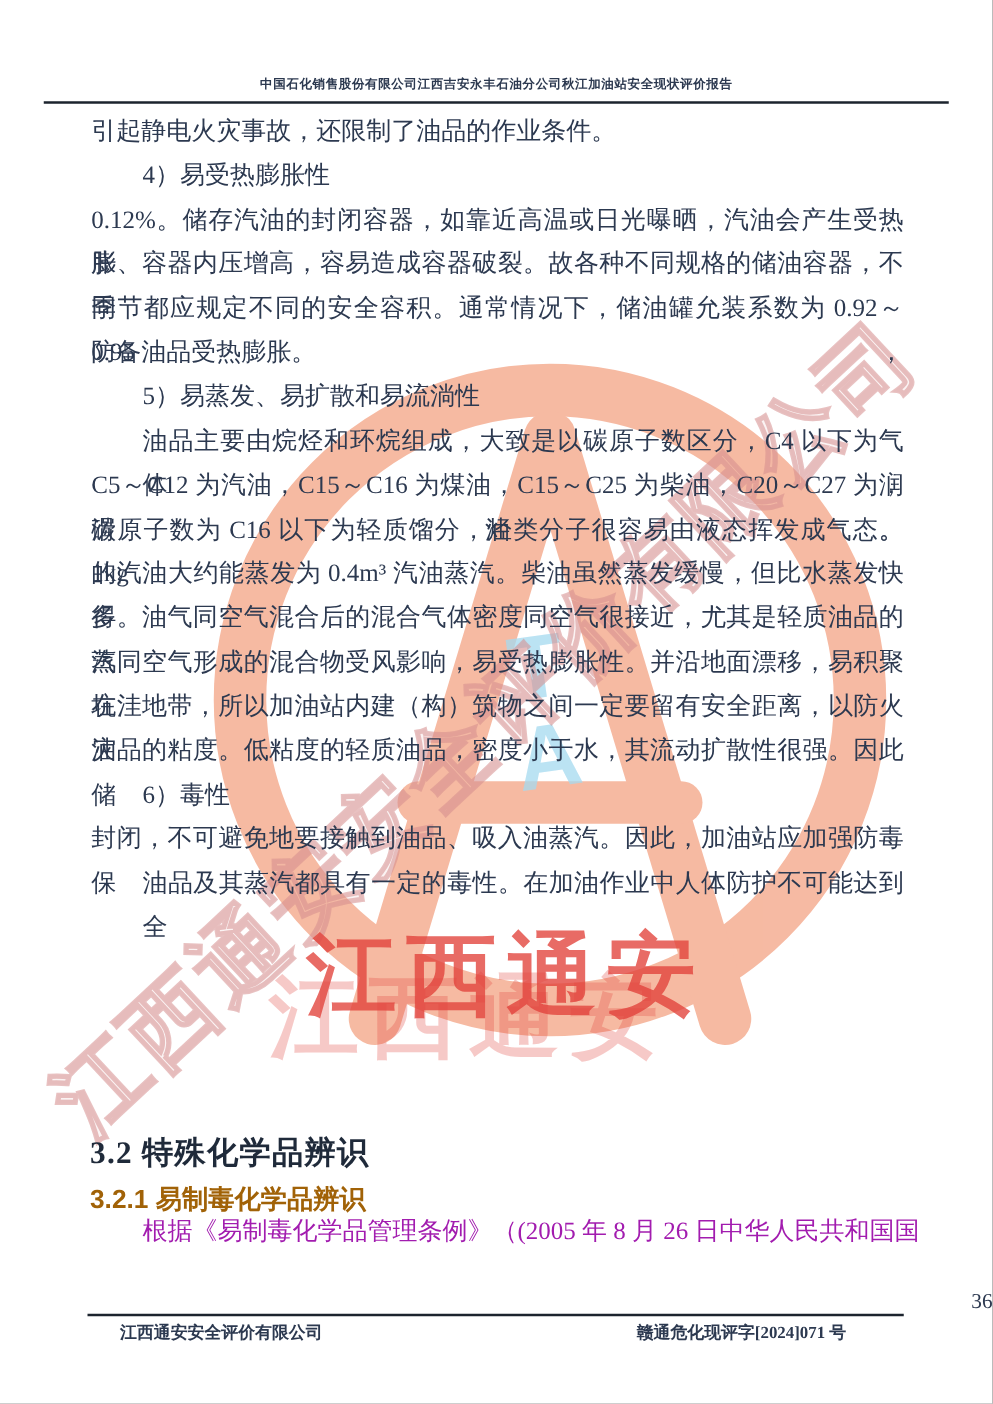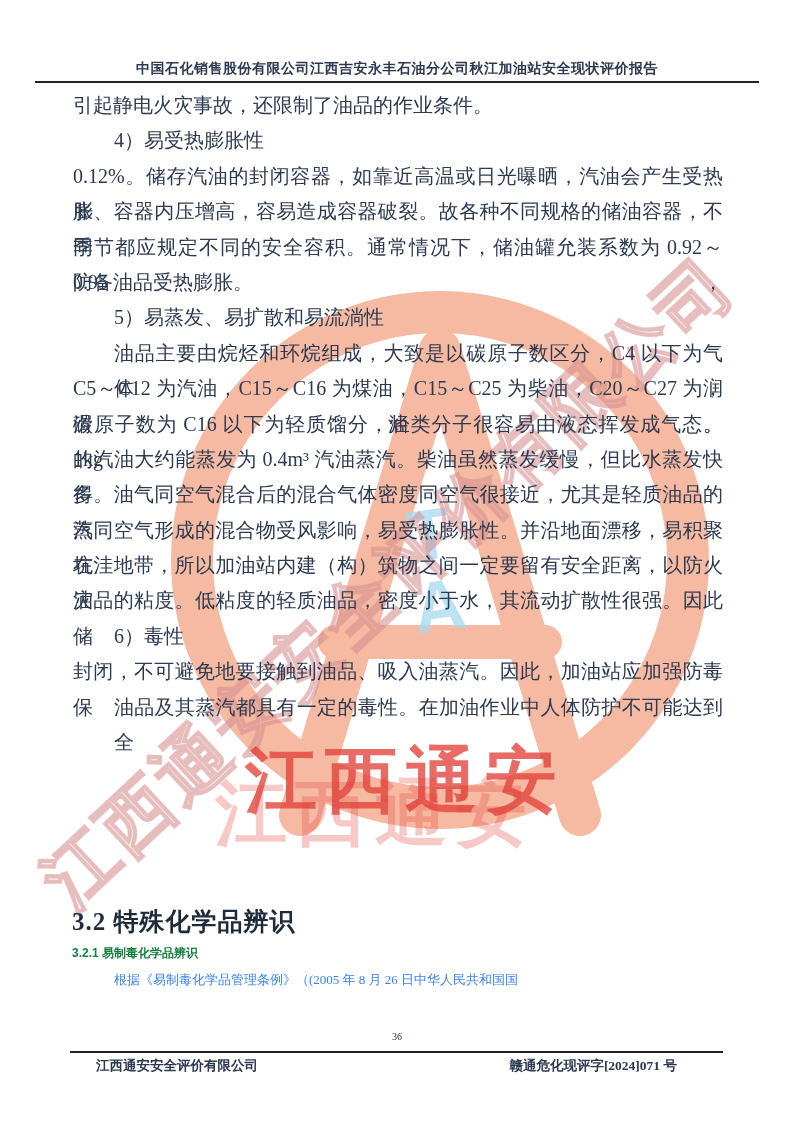--- a/index.html
+++ b/index.html
@@ -35,39 +35,39 @@
   .wm-stamp{
     position:absolute;
     font-family:"Liberation Sans", sans-serif;
     font-weight:bold;font-size:72px;letter-spacing:8px;
     white-space:nowrap;
   }
   .wm-stamp.main{left:245px;top:733px;color:#e2423b;opacity:.78;}
   .wm-stamp.ghost{left:215px;top:766px;color:#e2423b;opacity:.28;}
   
   .hdr{position:absolute;left:0;top:60px;width:100%;text-align:center;z-index:2;
-       font-size:14px;font-weight:bold;color:#2c3950;letter-spacing:.5px;}
+       font-size:10px;font-weight:bold;color:#2c3950;letter-spacing:.5px;}
   .hdr-rule{position:absolute;left:35px;top:81px;width:724px;height:2px;background:#1c242e;z-index:2;}
   
   .body-lines{position:absolute;left:73px;top:88px;width:650px;z-index:2;
               font-size:20px;color:#2c3950;}
   .bl{height:35.4px;line-height:35.4px;white-space:nowrap;}
   .bl.fill{white-space:normal;text-align:justify;text-align-last:justify;}
   .bl.indent{padding-left:41px;}
   .h1{position:absolute;left:72px;top:905px;z-index:2;
       font-family:"Liberation Serif", serif;font-weight:bold;
       font-size:25px;color:#1f2a3a;letter-spacing:1px;}
   .h2{position:absolute;left:72px;top:945px;z-index:2;
       font-family:"Liberation Sans", sans-serif;font-weight:bold;
-      font-size:12px;color:#15803d;}
+      font-size:21px;color:#a16207;}
   .p-last{position:absolute;left:73px;top:971px;width:660px;z-index:2;
-      font-size:13px;color:#3b82f6;padding-left:41px;white-space:nowrap;}
+      font-size:20px;color:#a21caf;padding-left:41px;white-space:nowrap;}
   
-  .pageno{position:absolute;left:0;top:1031px;width:100%;text-align:center;z-index:2;
-      font-size:10px;color:#2c3950;}
+  .pageno{position:absolute;left:0;top:1031px;width:100%;text-align:right;z-index:2;
+      font-size:17px;color:#2c3950;}
   .ftr-rule{position:absolute;left:70px;top:1051px;width:653px;height:2px;background:#1c242e;z-index:2;}
   .ftr-left{position:absolute;left:96px;top:1057px;z-index:2;font-size:13.5px;font-weight:bold;color:#2c3950;}
   .ftr-right{position:absolute;right:117px;top:1057px;z-index:2;font-size:13.5px;font-weight:bold;color:#2c3950;margin-left:47px;}
 </style>
 </head>
 <body>
 
 <div class="page">
 
   <div class="wm-layer">

